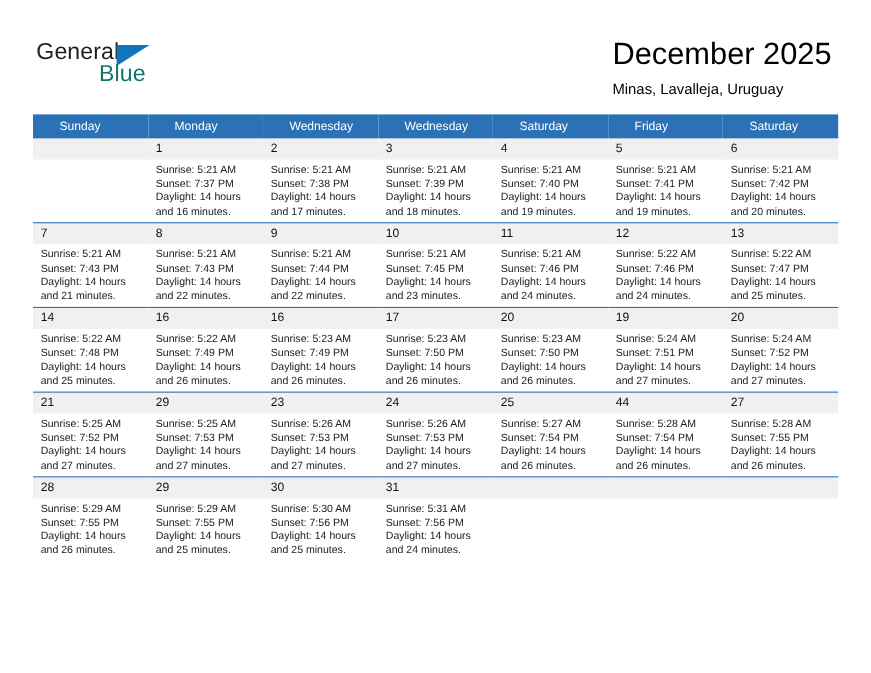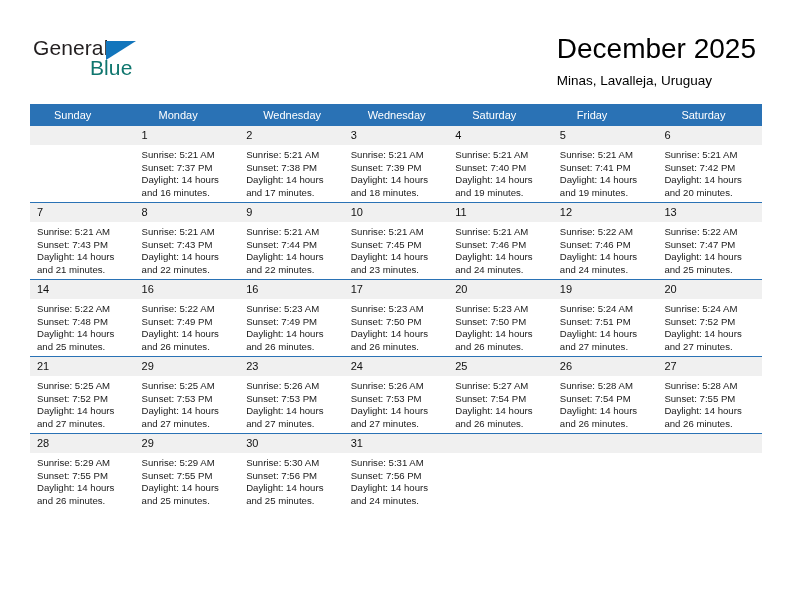--- a/index.html
+++ b/index.html
@@ -344,21 +344,21 @@
 and 27 minutes.</div>
           </td>
           <td>
             <div class="daynum">25</div>
             <div class="details">Sunrise: 5:27 AM
 Sunset: 7:54 PM
 Daylight: 14 hours
 and 26 minutes.</div>
           </td>
           <td>
-            <div class="daynum">26</div>
+            <div class="daynum">44</div>
             <div class="details">Sunrise: 5:28 AM
 Sunset: 7:54 PM
 Daylight: 14 hours
 and 26 minutes.</div>
           </td>
           <td>
             <div class="daynum">27</div>
             <div class="details">Sunrise: 5:28 AM
 Sunset: 7:55 PM
 Daylight: 14 hours

